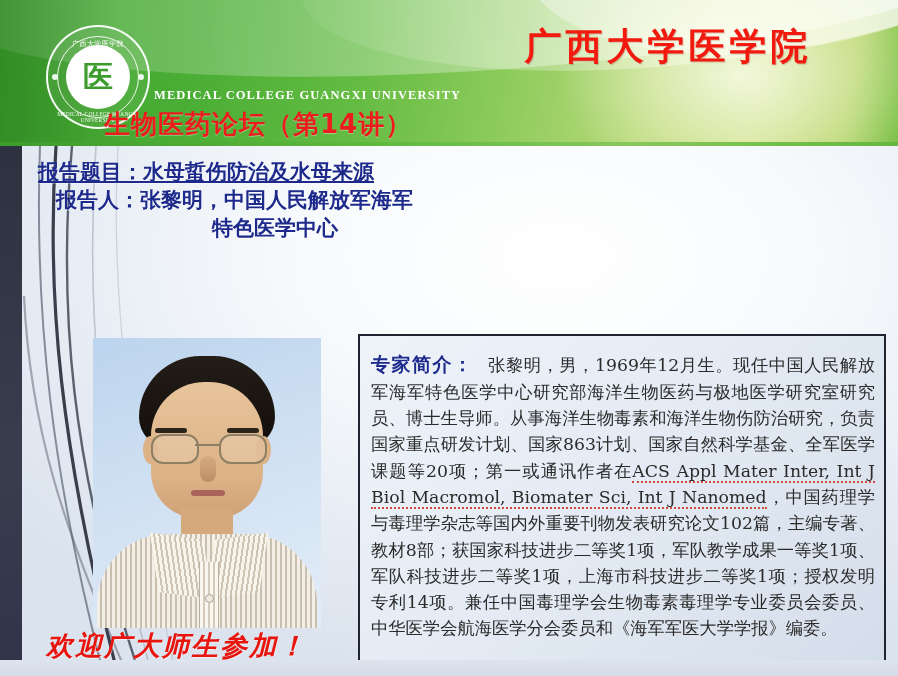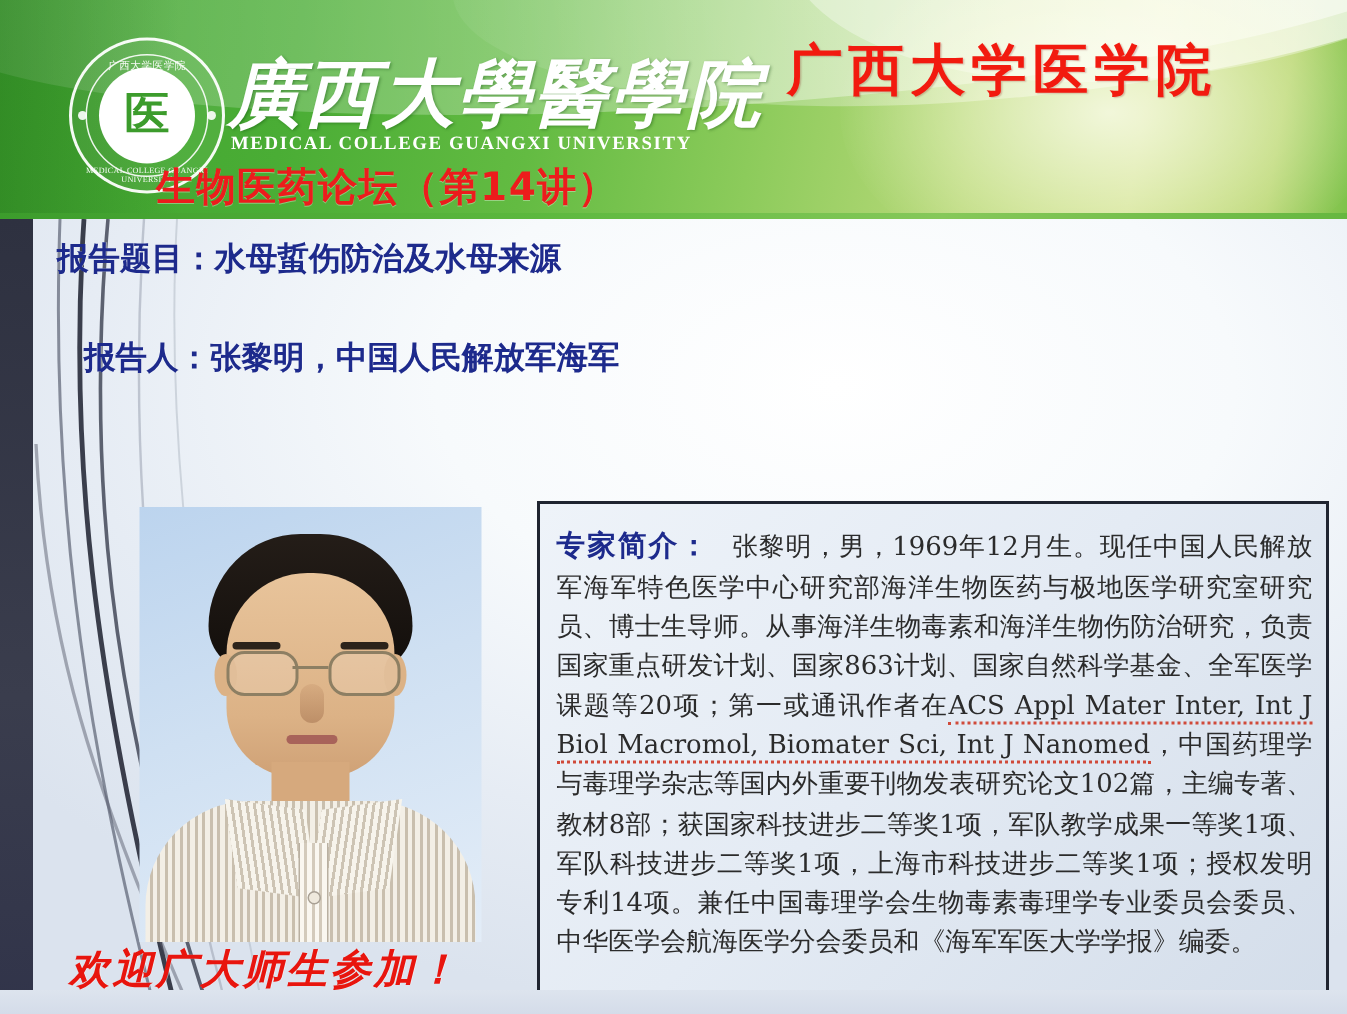--- a/index.html
+++ b/index.html
@@ -128,23 +128,23 @@
 
   
   #info-left{
     position:absolute;left:30px;top:158px;width:520px;
     color:#1d2a8c;
     font-family:"DejaVu Sans","Liberation Sans",sans-serif;
     font-weight:700;font-size:21px;line-height:1.34;
     text-shadow:0.5px 0.5px 0 rgba(255,255,255,.6);
   }
   #info-left .ln{white-space:nowrap;}
-  #info-left .l1{padding-left:8px;}
+  #info-left .l1{padding-left:8px;text-decoration:underline;}
   #info-left .l2{text-align:center;padding-right:44px;}
-  #info-left .l3{padding-left:26px;margin-top:38px;}
+  #info-left .l3{padding-left:26px;}
   #info-left .l4{text-align:center;padding-right:30px;}
   #info-left .l5{padding-left:46px;margin-top:11px;}
 
   #info-right{
     position:absolute;left:548px;top:174px;width:345px;
     color:#ee1b11;
     font-family:"DejaVu Sans","Liberation Sans",sans-serif;
     font-weight:700;font-size:22px;line-height:1.44;
     text-shadow:0.5px 0.5px 0 rgba(255,255,255,.55);
   }
@@ -276,40 +276,40 @@
       <div class="ringinner"></div>
       <div class="dotL"></div>
       <div class="dotR"></div>
       <div class="arcTop">广西大学医学院</div>
       <div class="disc"></div>
       <div class="emblem">医</div>
       <div class="year">2016</div>
       <div class="arcBot">MEDICAL COLLEGE GUANGXI UNIVERSITY</div>
     </div>
 
-    <div id="uni-cn">廣西大學醫學院</div>
     <div id="uni-en">MEDICAL COLLEGE GUANGXI UNIVERSITY</div>
     <div id="forum-line">生物医药论坛（第14讲）</div>
     <div id="title-cn1">广西大学医学院</div>
     <div class="baseline"></div>
   </div>
 
   <div id="leftbar"></div>
   <svg id="grass" viewBox="0 0 220 530" preserveAspectRatio="none">
     <path d="M56 0 C 46 150, 60 300, 118 530" stroke="#2b2f3d" stroke-width="3.2" fill="none" opacity="0.92"></path>
     <path d="M72 0 C 58 160, 70 320, 140 530" stroke="#3a3f4f" stroke-width="2.4" fill="none" opacity="0.8"></path>
     <path d="M40 0 C 34 170, 52 330, 104 530" stroke="#4b5162" stroke-width="2" fill="none" opacity="0.62"></path>
     <path d="M96 0 C 86 150, 96 320, 152 530" stroke="#9aa2b0" stroke-width="1.6" fill="none" opacity="0.55"></path>
     <path d="M118 0 C 110 140, 128 300, 176 530" stroke="#a9b1bd" stroke-width="1.3" fill="none" opacity="0.45"></path>
     <path d="M24 150 C 30 280, 62 380, 128 530" stroke="#5b6070" stroke-width="2.2" fill="none" opacity="0.5"></path>
   </svg>
 
   <div id="info-left">
     <div class="ln l1">报告题目：水母蜇伤防治及水母来源</div>
     <div class="ln l3">报告人：张黎明，中国人民解放军海军</div>
+    <div class="ln l4">特色医学中心</div>
   </div>
 
 
   <div id="photo">
     <div class="hair"></div>
     <div class="face"></div>
     <div class="ear-l"></div>
     <div class="ear-r"></div>
     <div class="brow-l"></div>
     <div class="brow-r"></div>

